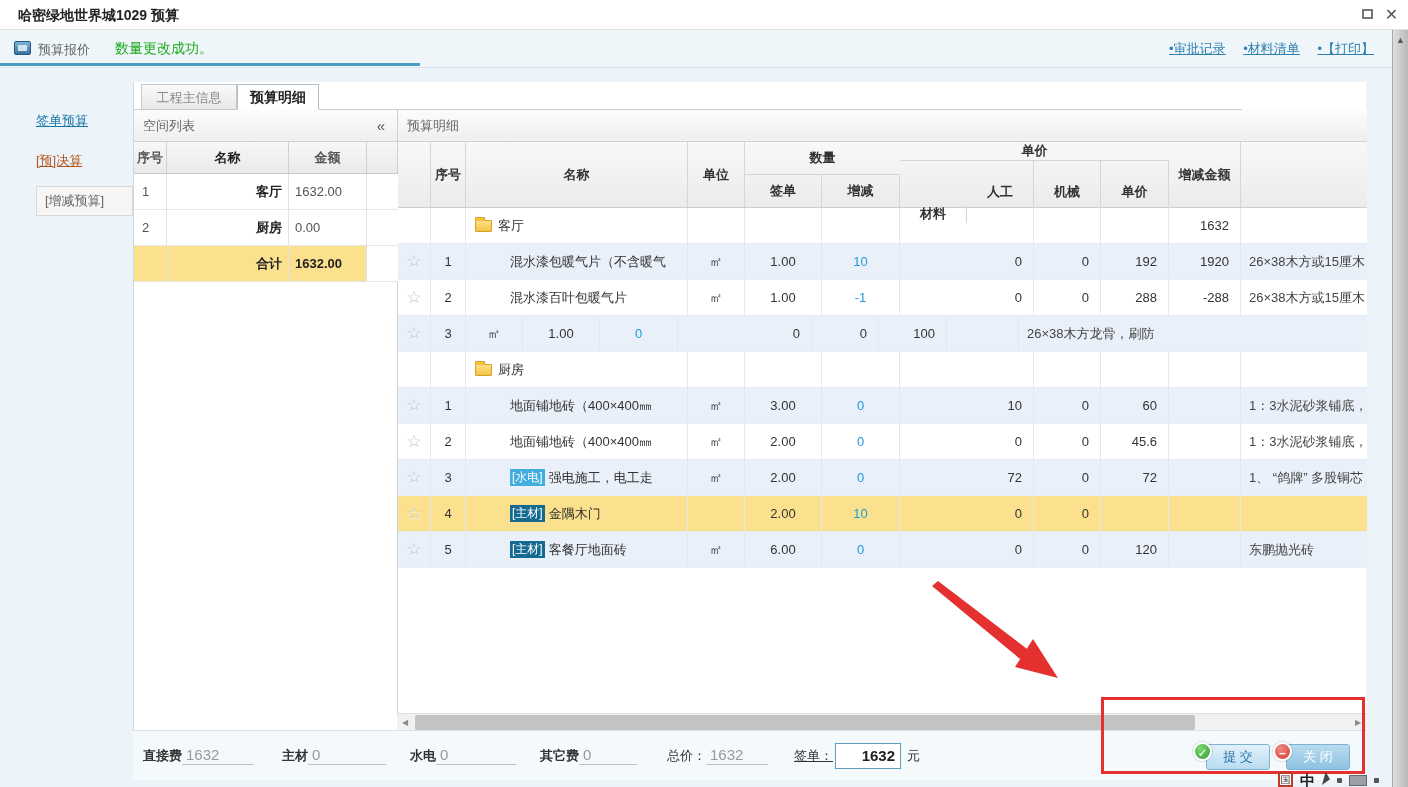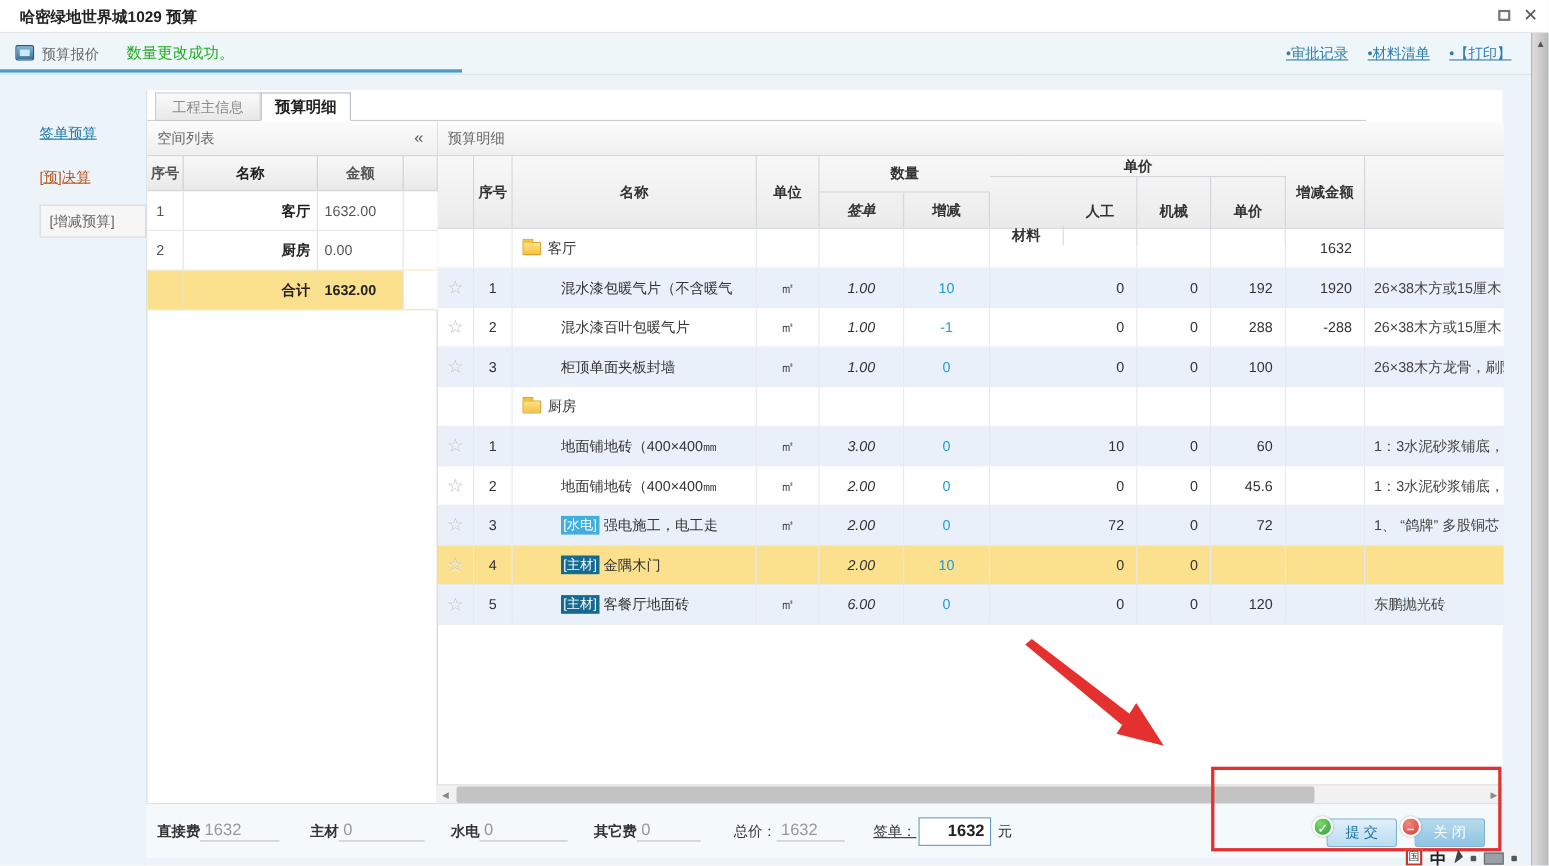--- a/index.html
+++ b/index.html
@@ -72,21 +72,21 @@
 
   .gc { border-right:1px solid #e3e9ee; overflow:hidden; white-space:nowrap; display:flex; align-items:center; }
   .grow { display:flex; height:36px; border-bottom:1px solid #e8edf1; cursor:default; }
   .bg-white { background:#fff; }
   .bg-alt { background:#e9f0fa; }
   .bg-selected { background:var(--selected_yellow); }
   .c-star { width:33px; justify-content:center; }
   .c-seq { width:35px; }
   .c-name { width:222px; }
   .c-unit { width:57px; }
-  .c-qs { width:77px;font-style:italic; }
+  .c-qs { width:77px; }
   .c-qc { width:78px; }
   .c-mat { width:67px;margin-top:44px; }
   .c-lab { width:67px; }
   .c-mach { width:67px; }
   .c-pr { width:68px; }
   .c-chg { width:72px; }
   .c-rem { width:126px; flex:1; padding-left:8px; color:#444; border-right:none; }
   .ctr { justify-content:center; }
   .rt { justify-content:flex-end; padding-right:11px; }
   .blue { color:var(--change_blue); }
@@ -288,23 +288,20 @@
             <div class="gc c-mach rt">0</div>
             <div class="gc c-pr rt">288</div>
             <div class="gc c-chg rt">-288</div>
             <div class="gc c-rem">26×38木方或15厘木</div>
           </div>
           <div class="grow bg-alt">
             <div class="gc c-star">
               <span class="star">☆</span>
             </div>
             <div class="gc c-seq ctr">3</div>
-            <div class="gc c-name iname">
-              <span>柜顶单面夹板封墙</span>
-            </div>
             <div class="gc c-unit ctr">㎡</div>
             <div class="gc c-qs ctr">1.00</div>
             <div class="gc c-qc ctr blue">0</div>
             <div class="gc c-mat rt">96</div>
             <div class="gc c-lab rt">0</div>
             <div class="gc c-mach rt">0</div>
             <div class="gc c-pr rt">100</div>
             <div class="gc c-chg rt"></div>
             <div class="gc c-rem">26×38木方龙骨，刷防</div>
           </div>

